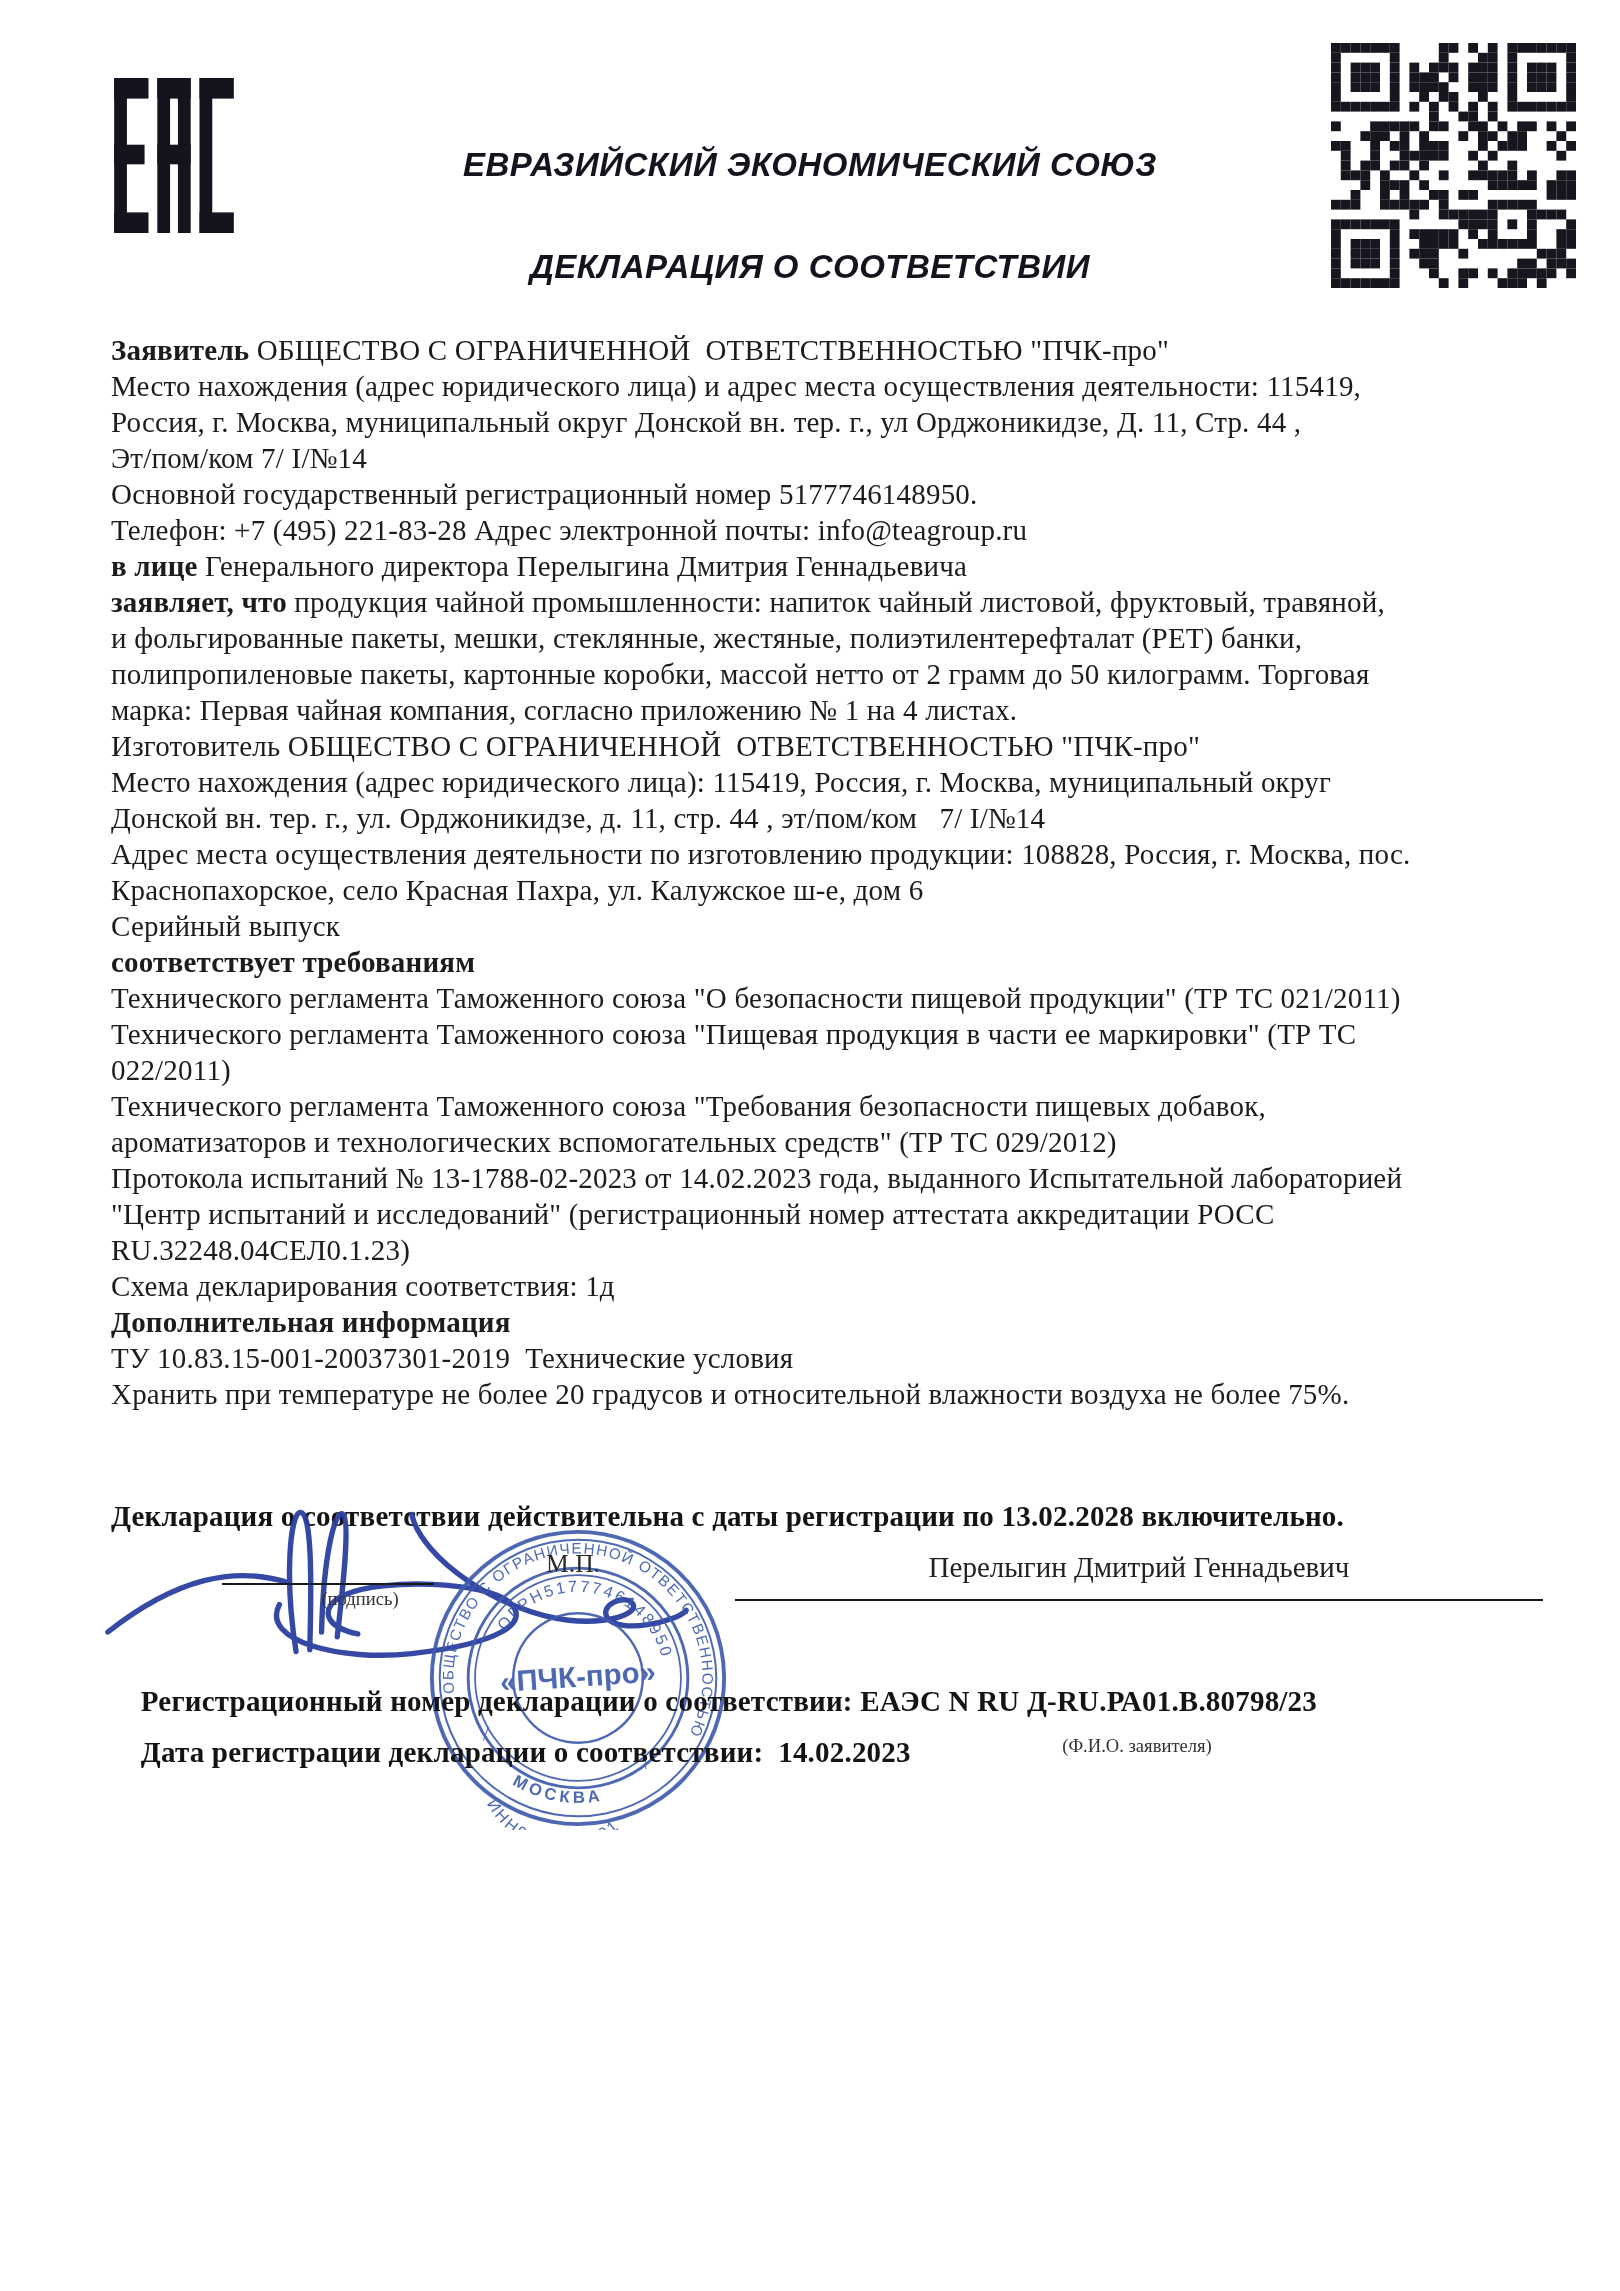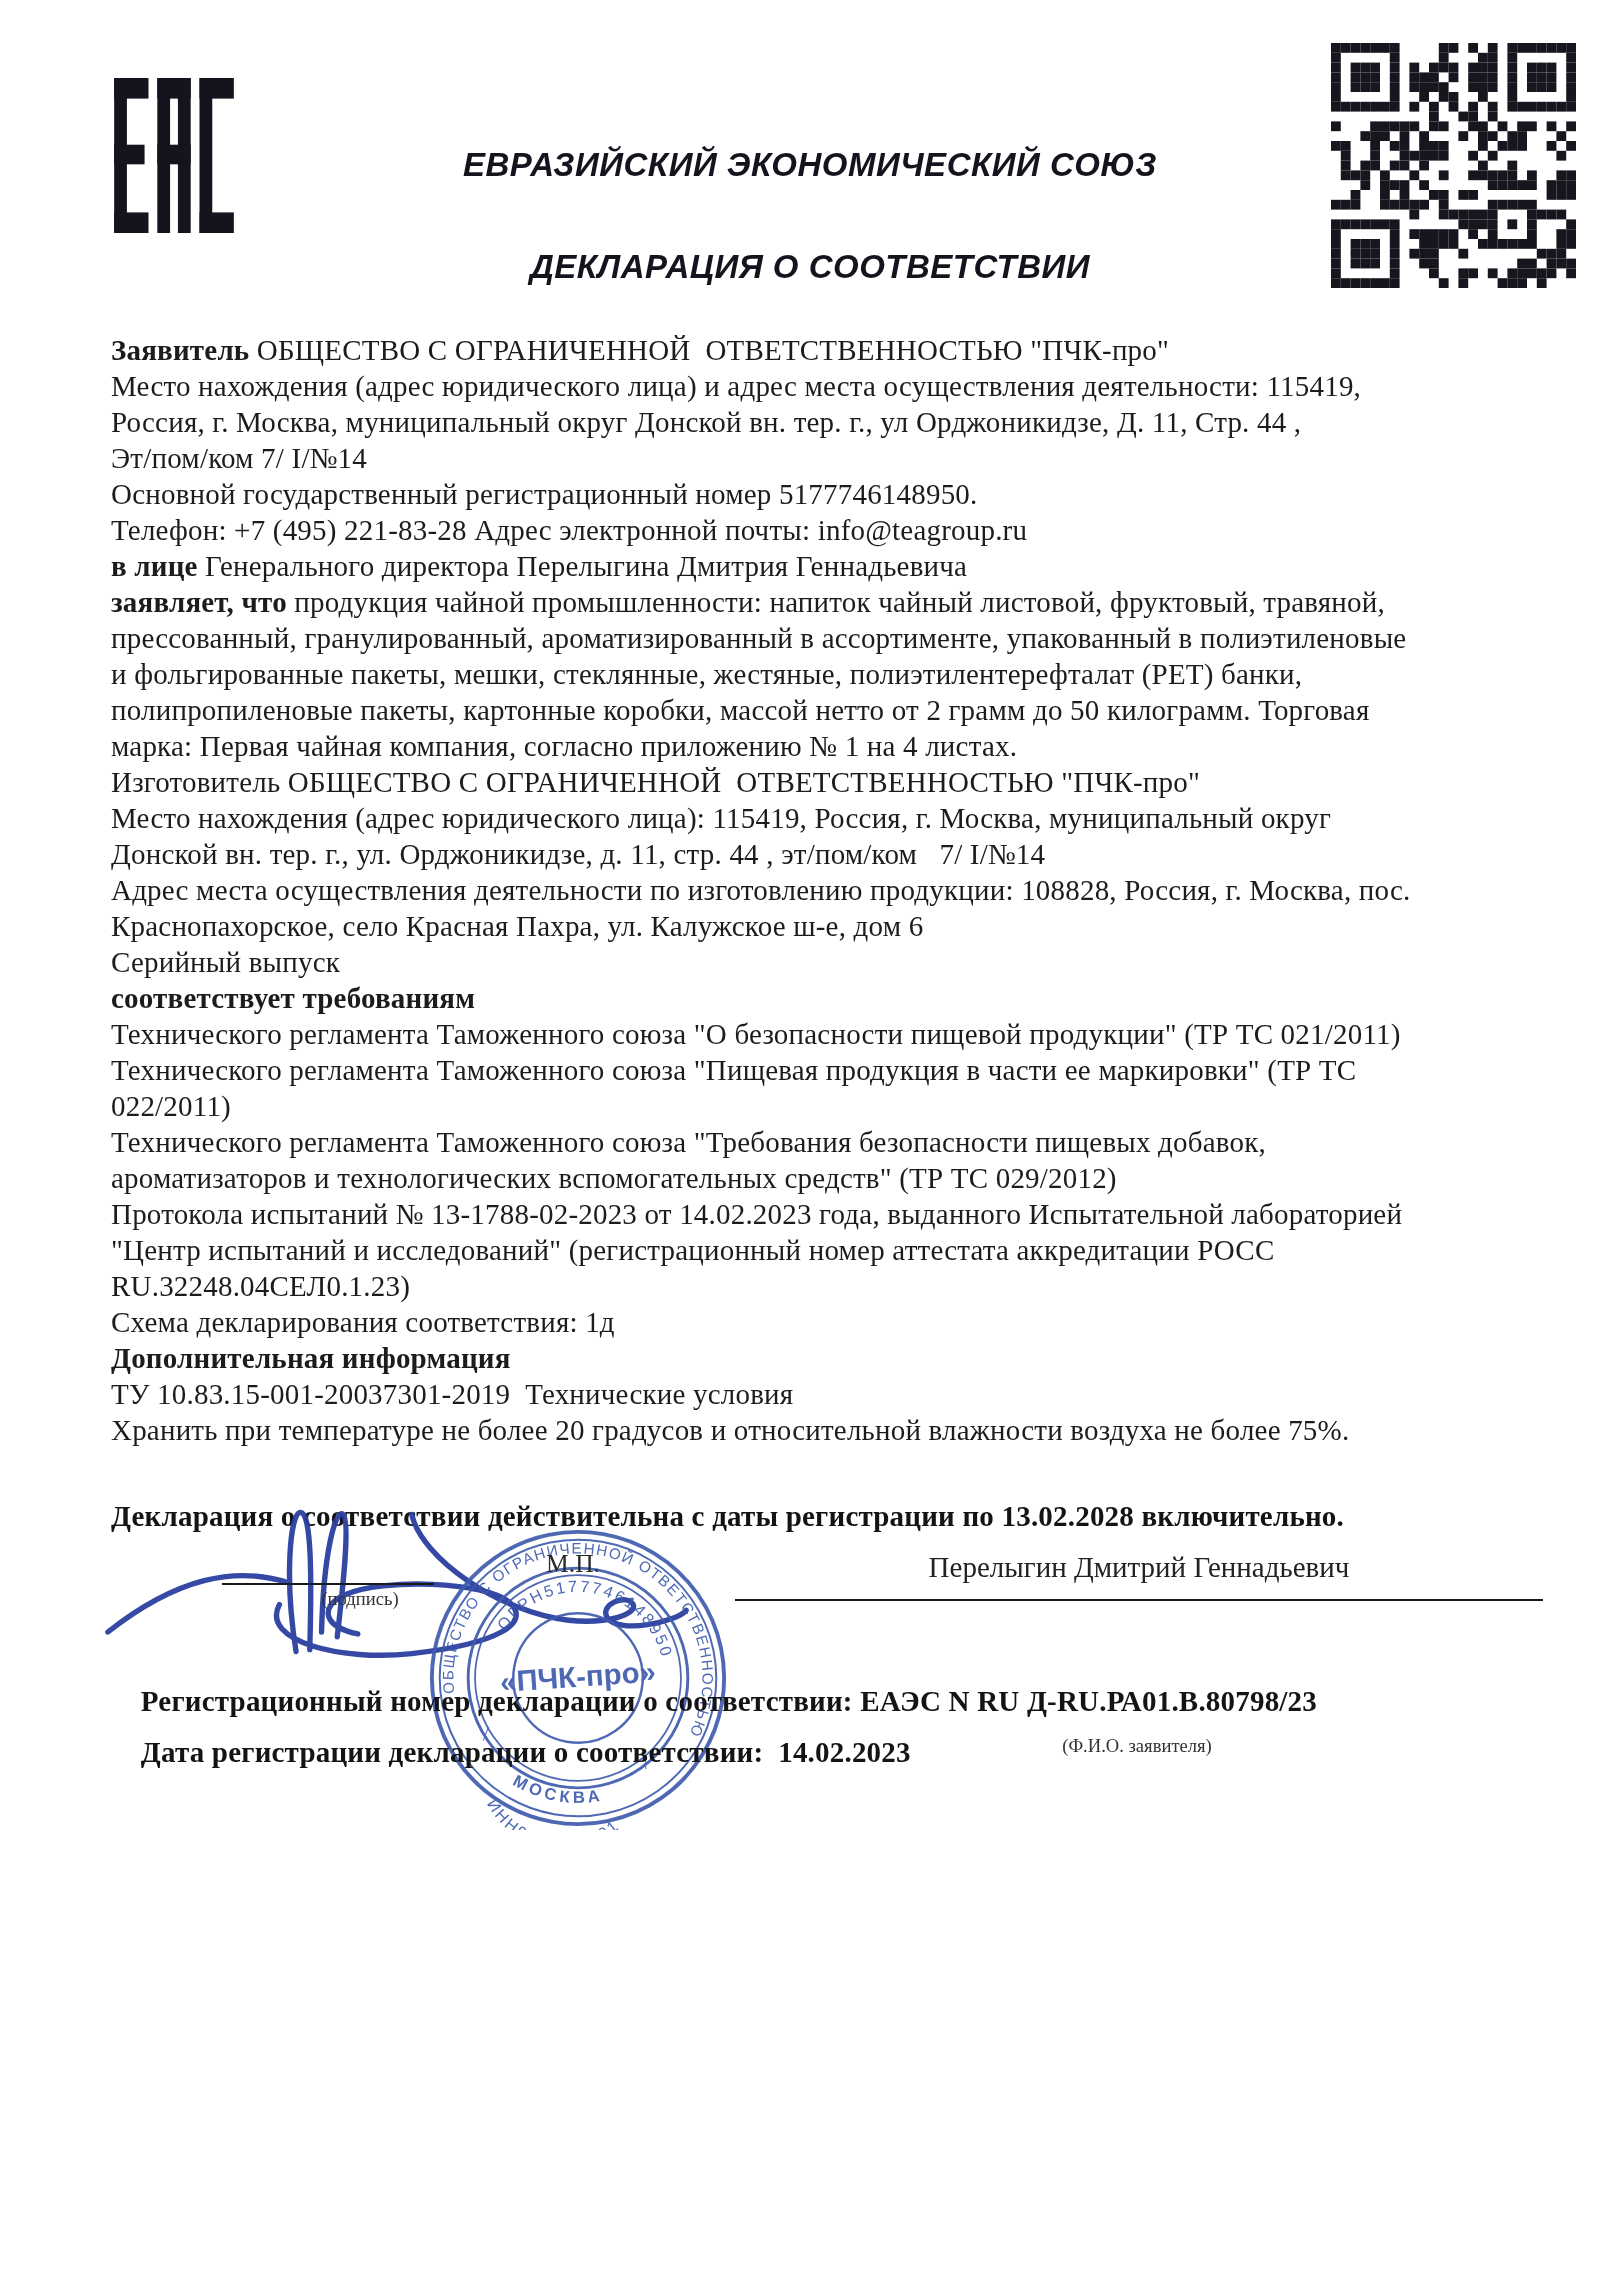--- a/index.html
+++ b/index.html
@@ -390,21 +390,20 @@
 
   <div class="abs body-lines" id="body-lines">
       <div class="bline"><b>Заявитель</b> ОБЩЕСТВО С ОГРАНИЧЕННОЙ  ОТВЕТСТВЕННОСТЬЮ "ПЧК-про"</div>
       <div class="bline">Место нахождения (адрес юридического лица) и адрес места осуществления деятельности: 115419,</div>
       <div class="bline">Россия, г. Москва, муниципальный округ Донской вн. тер. г., ул Орджоникидзе, Д. 11, Стр. 44 ,</div>
       <div class="bline">Эт/пом/ком 7/ I/№14</div>
       <div class="bline">Основной государственный регистрационный номер 5177746148950.</div>
       <div class="bline">Телефон: +7 (495) 221-83-28 Адрес электронной почты: info@teagroup.ru</div>
       <div class="bline"><b>в лице</b> Генерального директора Перелыгина Дмитрия Геннадьевича</div>
       <div class="bline"><b>заявляет, что</b> продукция чайной промышленности: напиток чайный листовой, фруктовый, травяной,</div>
-      <div class="bline">прессованный, гранулированный, ароматизированный в ассортименте, упакованный в полиэтиленовые</div>
       <div class="bline">и фольгированные пакеты, мешки, стеклянные, жестяные, полиэтилентерефталат (PET) банки,</div>
       <div class="bline">полипропиленовые пакеты, картонные коробки, массой нетто от 2 грамм до 50 килограмм. Торговая</div>
       <div class="bline">марка: Первая чайная компания, согласно приложению № 1 на 4 листах.</div>
       <div class="bline">Изготовитель ОБЩЕСТВО С ОГРАНИЧЕННОЙ  ОТВЕТСТВЕННОСТЬЮ "ПЧК-про"</div>
       <div class="bline">Место нахождения (адрес юридического лица): 115419, Россия, г. Москва, муниципальный округ</div>
       <div class="bline">Донской вн. тер. г., ул. Орджоникидзе, д. 11, стр. 44 , эт/пом/ком   7/ I/№14</div>
       <div class="bline">Адрес места осуществления деятельности по изготовлению продукции: 108828, Россия, г. Москва, пос.</div>
       <div class="bline">Краснопахорское, село Красная Пахра, ул. Калужское ш-е, дом 6</div>
       <div class="bline">Серийный выпуск</div>
       <div class="bline"><b>соответствует требованиям</b></div>

